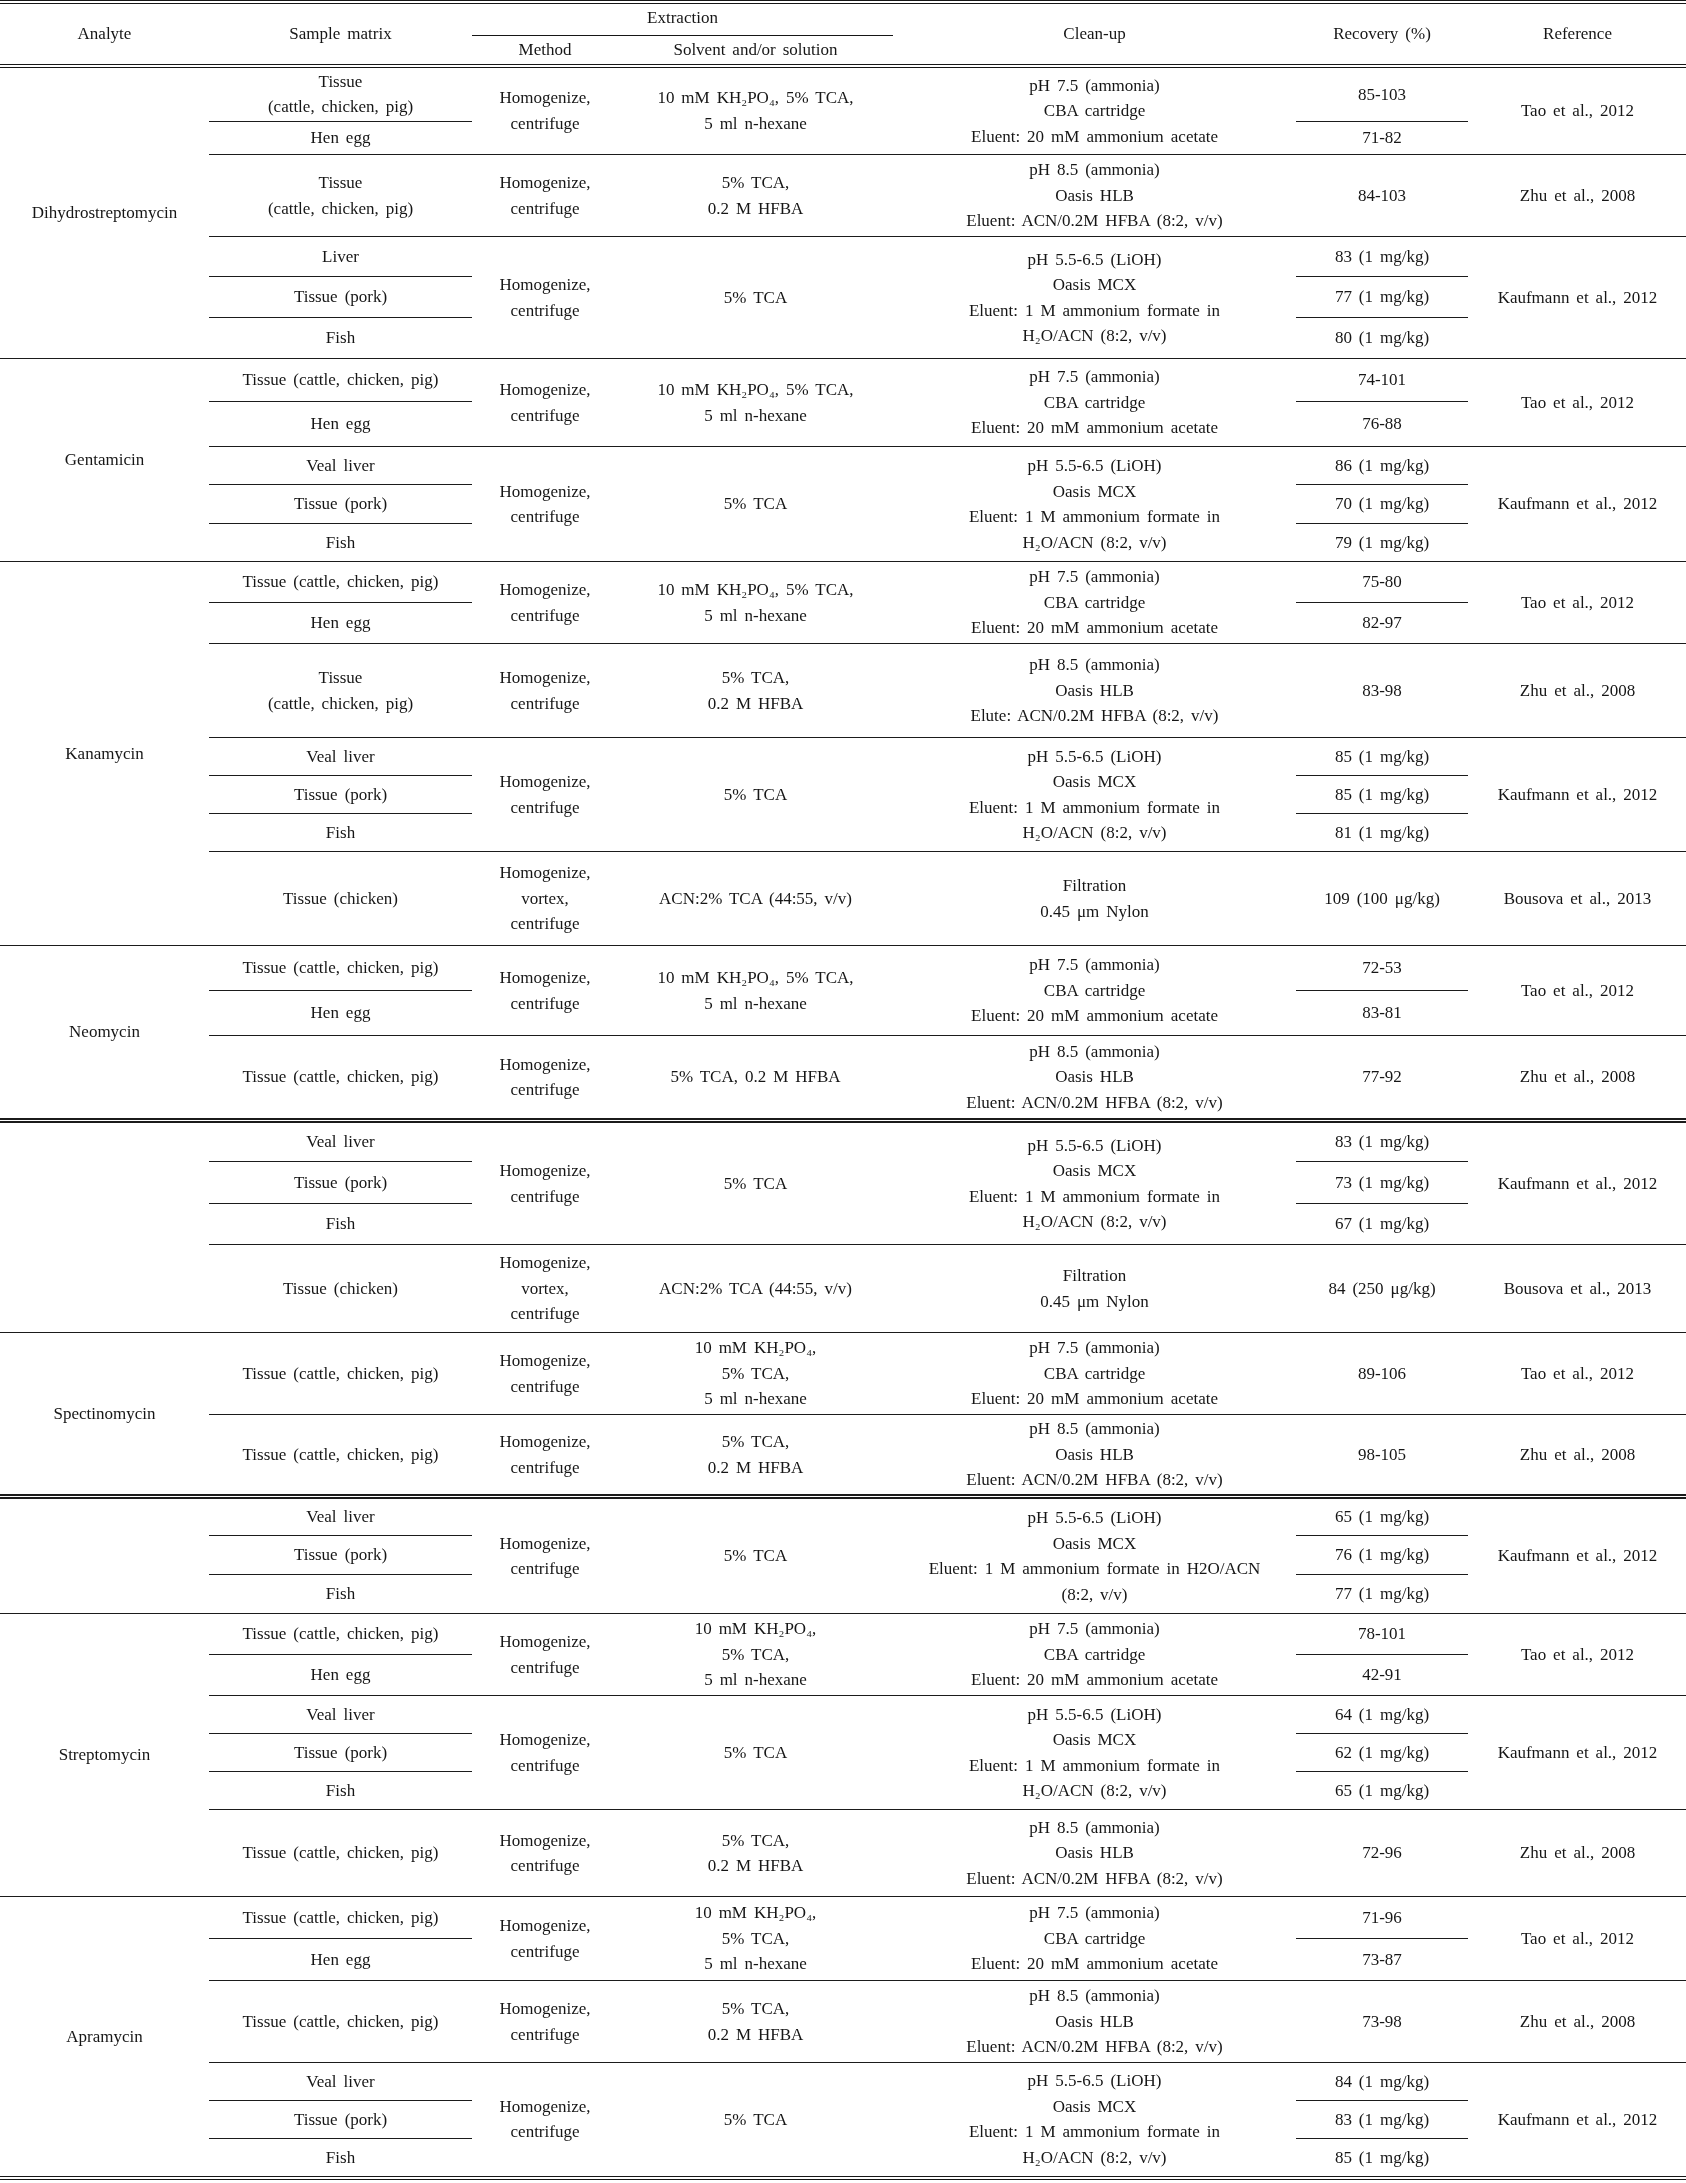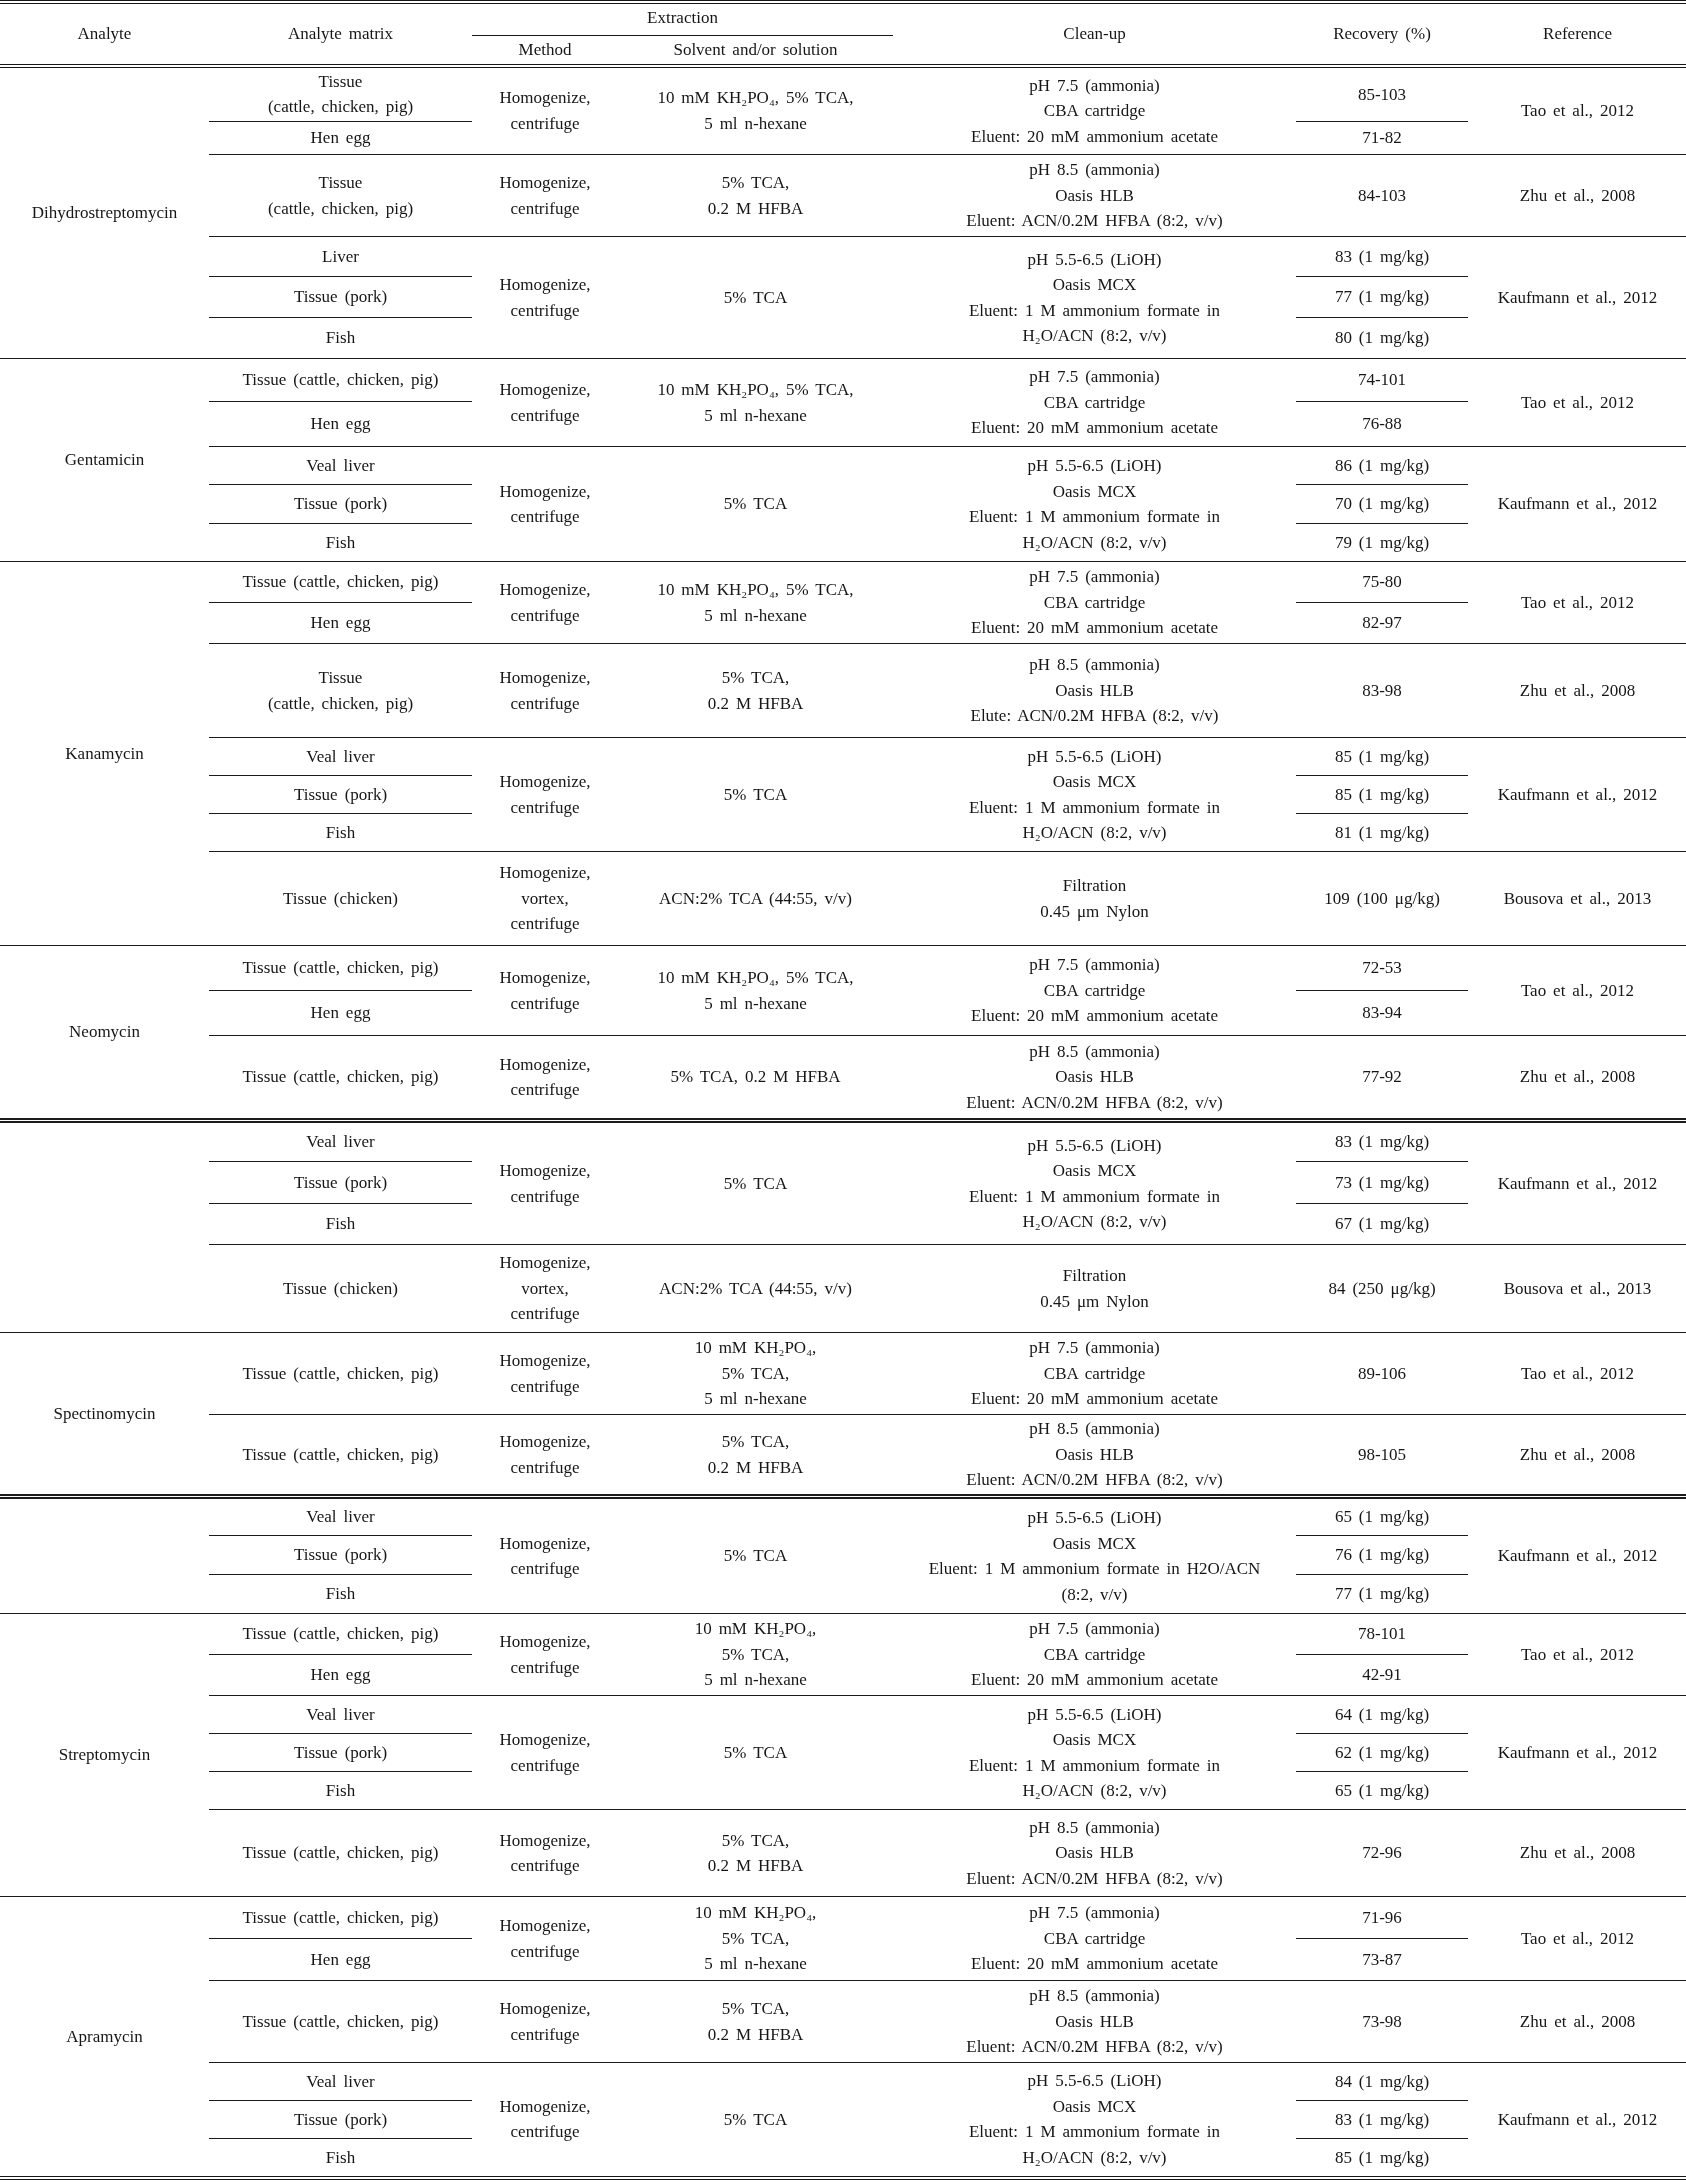--- a/index.html
+++ b/index.html
@@ -48,21 +48,21 @@
         <col style="width:263px">
         <col style="width:146px">
     <col style="width:275px">
         <col style="width:403px">
         <col style="width:172px">
         <col style="width:219px">
   </colgroup>
   <thead>
     <tr style="height:32px">
       <th rowspan="2" class="hb">Analyte</th>
-      <th rowspan="2" class="hb">Analyte matrix</th>
+      <th rowspan="2" class="hb">Sample matrix</th>
       <th colspan="2" class="ext">Extraction</th>
       <th rowspan="2" class="hb">Clean-up</th>
       <th rowspan="2" class="hb">Recovery (%)</th>
       <th rowspan="2" class="hb">Reference</th>
     </tr>
     <tr style="height:30px">
       <th class="hb">Method</th>
       <th class="hb">Solvent and/or solution</th>
     </tr>
   </thead>
@@ -228,21 +228,21 @@
       <td rowspan="2">10 mM KH₂PO₄, 5% TCA,
 5 ml n-hexane</td>
       <td rowspan="2">pH 7.5 (ammonia)
 CBA cartridge
 Eluent: 20 mM ammonium acetate</td>
       <td class="sep">72-53</td>
       <td rowspan="2">Tao et al., 2012</td>
     </tr>
     <tr style="height:45px">
       <td>Hen egg</td>
-      <td>83-94</td>
+      <td>83-81</td>
     </tr>
     <tr class="blk" style="height:85px">
       <td>Tissue (cattle, chicken, pig)</td>
       <td>Homogenize,
 centrifuge</td>
       <td>5% TCA, 0.2 M HFBA</td>
       <td>pH 8.5 (ammonia)
 Oasis HLB
 Eluent: ACN/0.2M HFBA (8:2, v/v)</td>
       <td>77-92</td>

